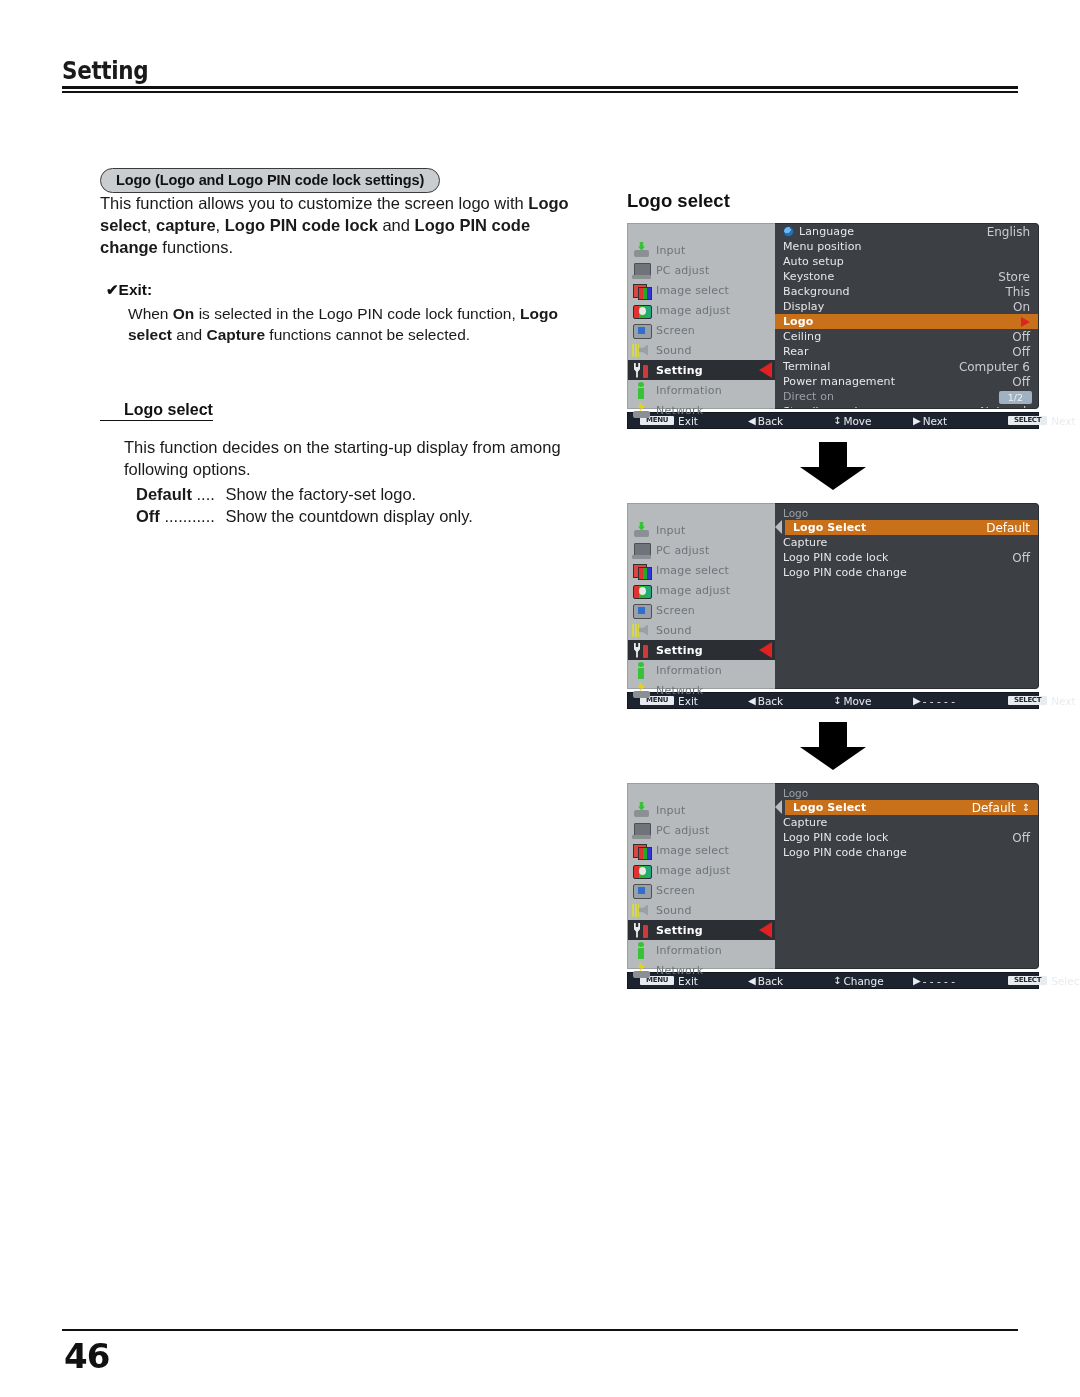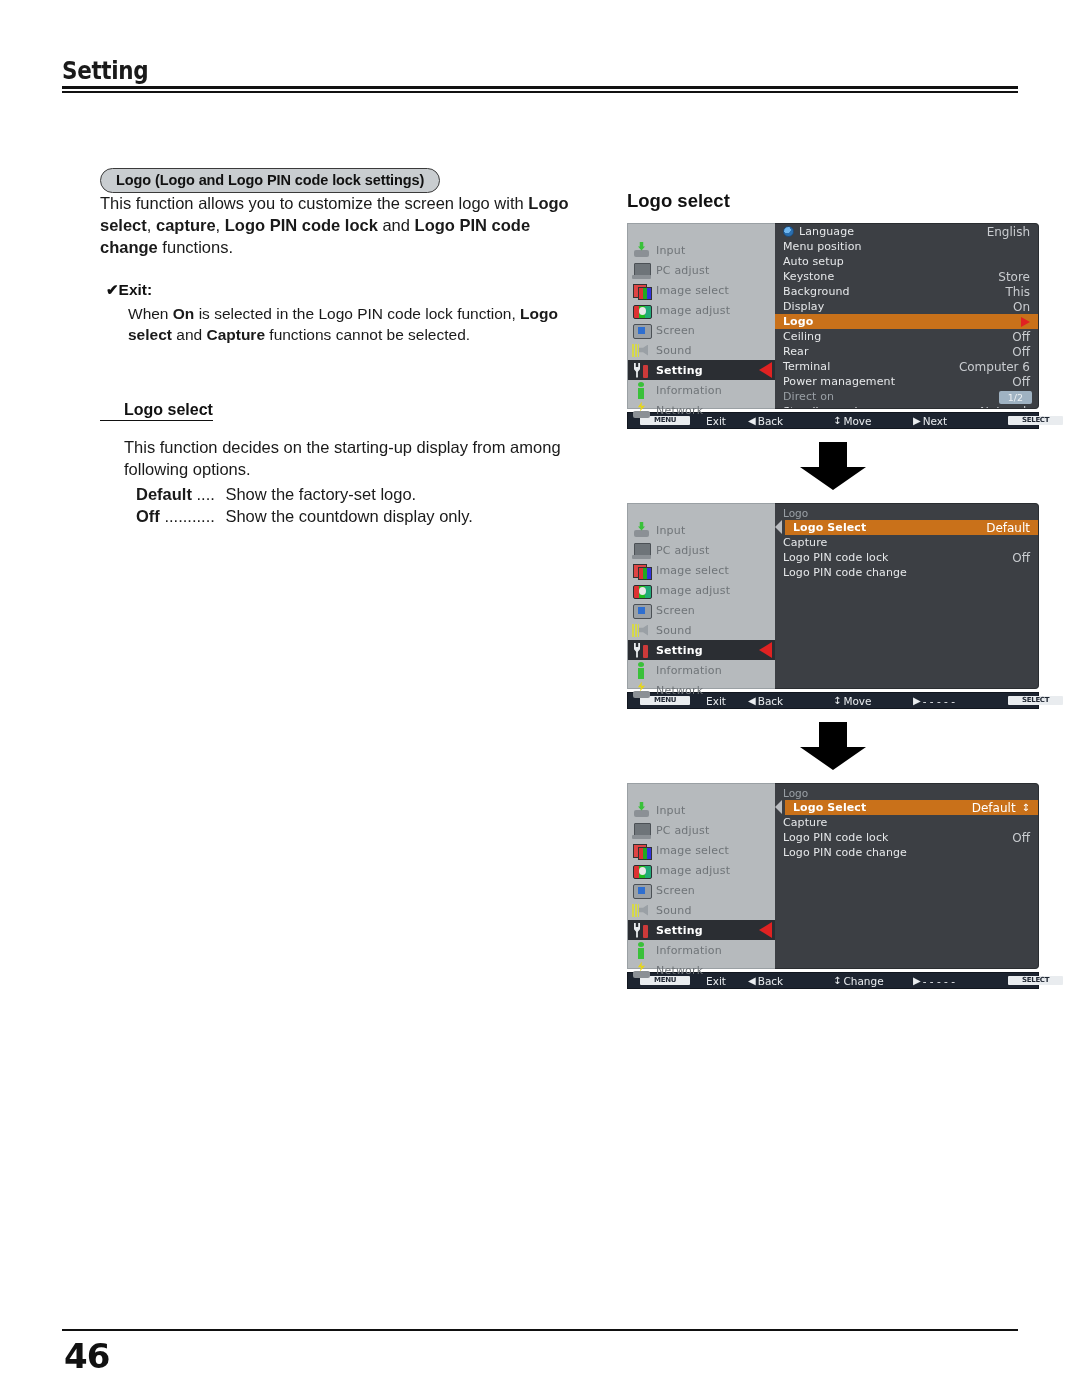--- a/index.html
+++ b/index.html
@@ -176,21 +176,21 @@
     margin-top: 3px; height: 17px; background: #1d2430;
     border: 1px solid #11161f;
     display: flex; align-items: center;
     font-family: "DejaVu Sans", sans-serif;
     color: #e9ecef; font-size: 10.5px;
   }
   .fk { display: flex; align-items: center; white-space: nowrap; }
   .keycap {
     display: inline-block; background: #e9ecef; color: #1d2430;
     font-size: 7px; font-weight: bold; letter-spacing: -0.3px;
-    padding: 1px 14px; border-radius: 1px; margin-right: 16px;
+    padding: 1px 6px; border-radius: 1px; margin-right: 4px;
     line-height: 1;
   }
   .gl { margin-right: 2px; font-size: 10px; }
 
   
   .bigarrow { width: 412px; display: flex; justify-content: center; }
   .bigarrow svg { display: block; }
 
   
   .pgnum-rule { position: absolute; left: 62px; top: 1329px; width: 956px; height: 2px; background: #111; }

